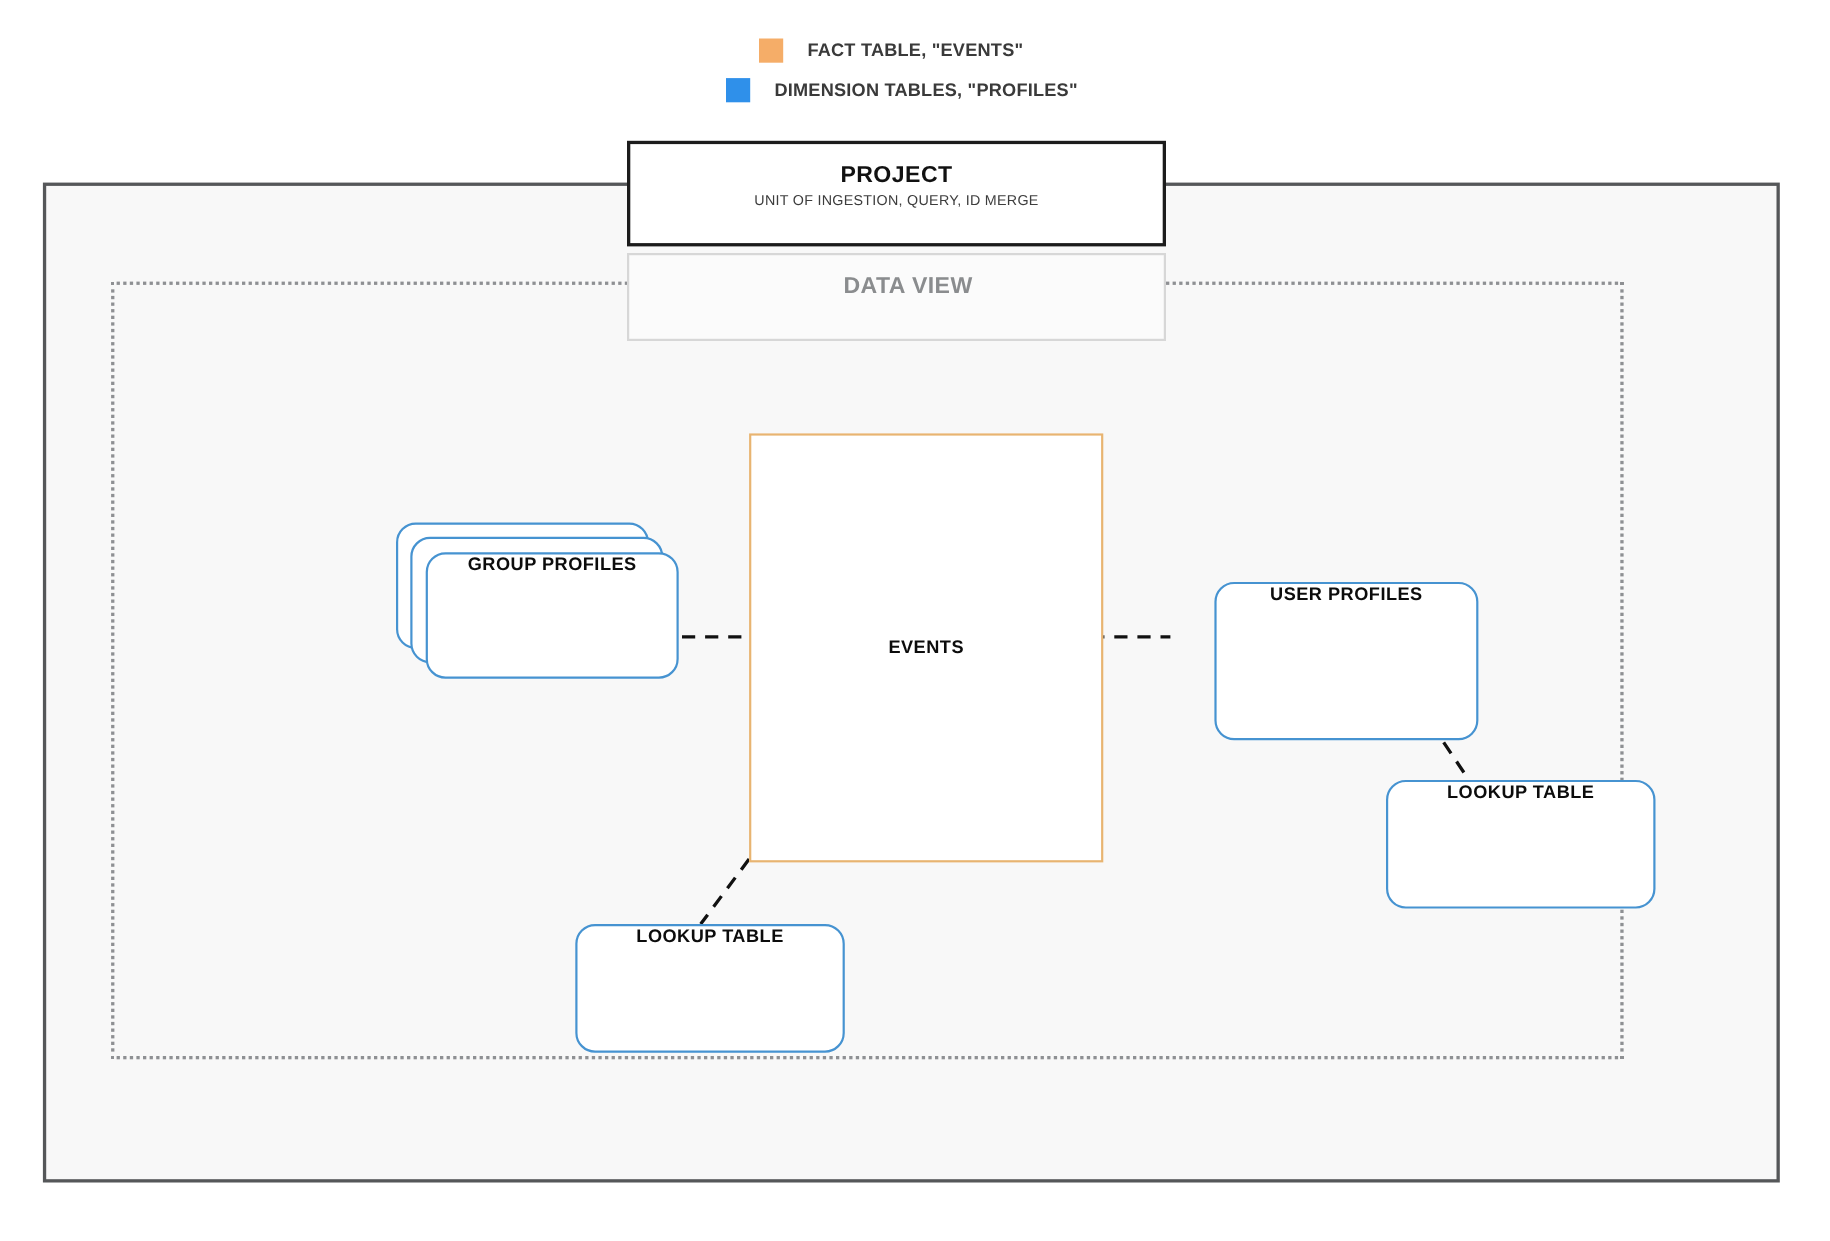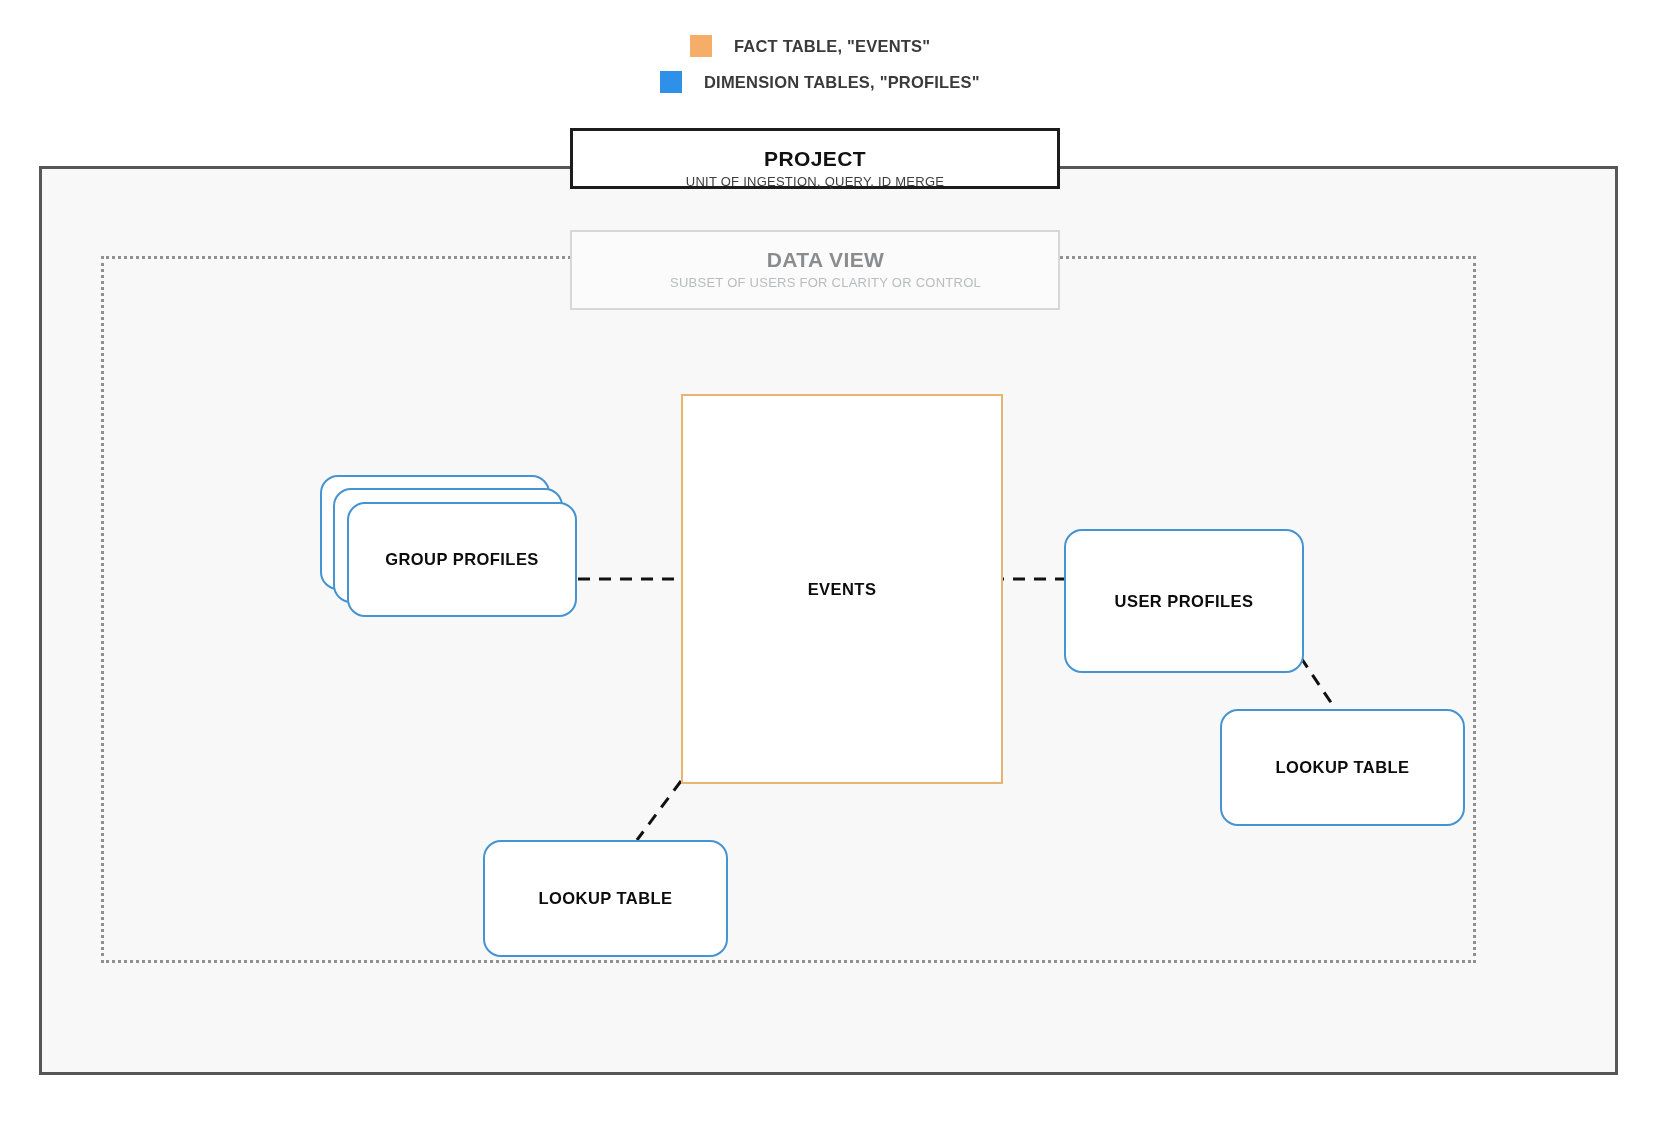--- a/index.html
+++ b/index.html
@@ -52,21 +52,21 @@
   .header-box .title {
     font-size: 21px; font-weight: bold; letter-spacing: .4px;
     line-height: 1.35;
   }
   .header-box .subtitle {
     font-size: 13px; letter-spacing: .25px; line-height: 1.45;
   }
 
   #project-box {
     left: 570px; top: 128px;
-    width: 490px; height: 61px;
+    width: 490px; height: 96px;
     border: 3px solid #1c1c1c;
   }
   #project-box .title { color: #111111; }
   #project-box .subtitle { color: #3d3d3d; }
 
   #dataview-box {
     left: 570px; top: 230px;
     width: 490px; height: 80px;
     border: 2px solid #d7d7d7;
     background: #fbfbfb;
@@ -91,21 +91,21 @@
     background: #ffffff;
     border: 2.5px solid #e8b471;
     display: flex; align-items: center; justify-content: center;
   }
 
   .profile-card {
     position: absolute;
     background: #ffffff;
     border: 2.5px solid #4693d1;
     border-radius: 18px;
-    display: flex; align-items: center; justify-content: center;
+    display: flex; justify-content: center; margin-left: 40px;
   }
 
   
   #group-profiles-stack { position: absolute; left: 320px; top: 475px; width: 260px; height: 140px; }
   #group-profiles-stack .profile-card { left: 0; top: 0; width: 230px; height: 115px; }
   #group-profiles-stack .layer-3 { transform: translate(0px, 0px);   z-index: 1; }
   #group-profiles-stack .layer-2 { transform: translate(13px, 13px); z-index: 2; }
   #group-profiles-stack .layer-1 { transform: translate(27px, 27px); z-index: 3; }
 
   #user-profiles-box   { left: 1064px; top: 529px; width: 240px; height: 144px; }
@@ -164,16 +164,15 @@
     <span class="node-label">LOOKUP TABLE</span>
   </div>
 
   <div class="header-box" id="project-box">
     <div class="title">PROJECT</div>
     <div class="subtitle">UNIT OF INGESTION, QUERY, ID MERGE</div>
   </div>
 
   <div class="header-box" id="dataview-box">
     <div class="title">DATA VIEW</div>
-    <div class="subtitle">SUBSET OF USERS FOR CLARITY OR CONTROL</div>
   </div>
 
 </div>
 
 </body></html>

